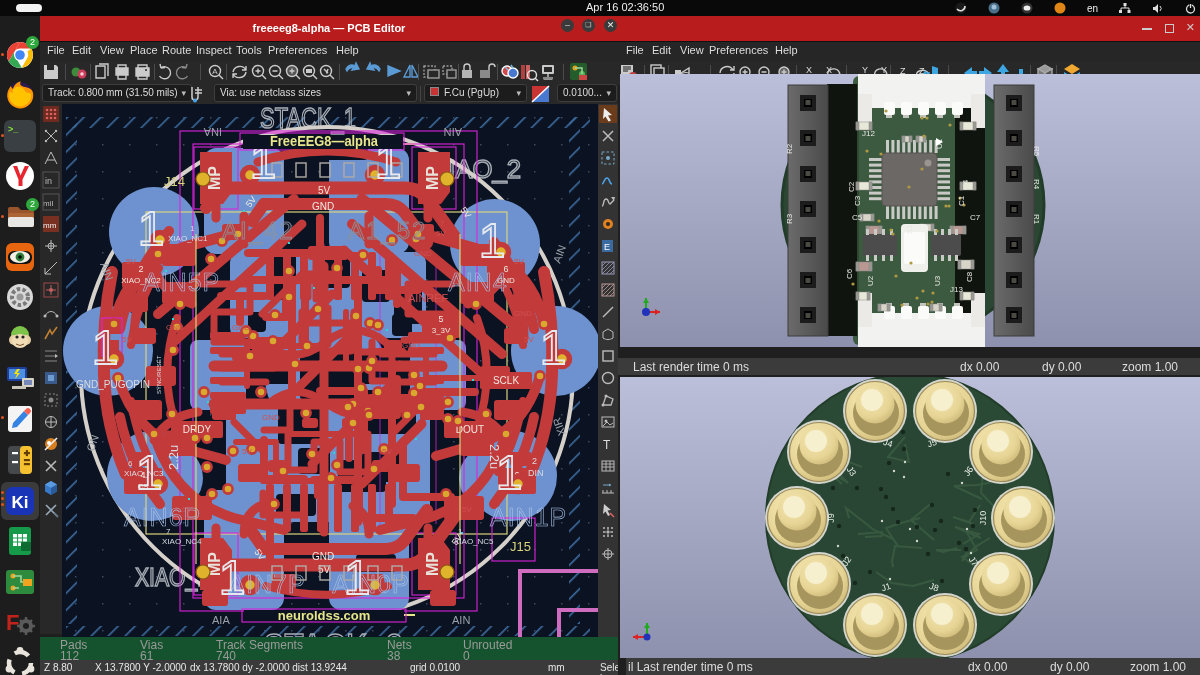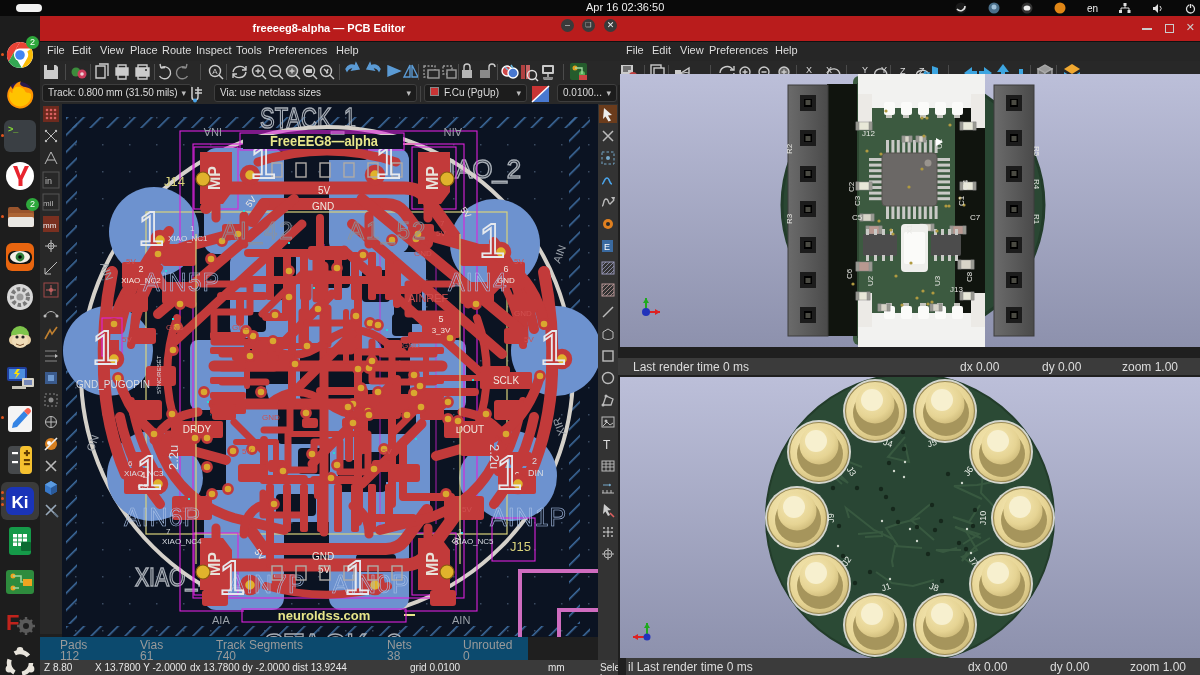--- a/index.html
+++ b/index.html
@@ -978,21 +978,21 @@
               </g>
               <path d="M8 5v6M5 8h6" stroke="#bbb"></path>
             </g>
      <g transform="translate(0,440)">
               <path d="M8 2v12M2 8h12" stroke="#bbb"></path>
               <circle cx="8" cy="8" r="4" fill="none" stroke="#bbb"></circle>
             </g>
     </g>
    </svg>
   </div>
-  <div class="abs statusbar" id="pcbstatus1" style="left:0;top:621px;width:488px;height:23px;background:#0c4a6e;color:#9a9a9a">
+  <div class="abs statusbar" id="pcbstatus1" style="left:0;top:621px;width:578px;height:23px;background:#14532d;color:#9a9a9a">
     <span class="abs" style="left:20px;top:1px">Pads</span>
         <span class="abs" style="left:20px;top:12px">112</span>
     <span class="abs" style="left:100px;top:1px">Vias</span>
         <span class="abs" style="left:100px;top:12px">61</span>
     <span class="abs" style="left:176px;top:1px">Track Segments</span>
         <span class="abs" style="left:176px;top:12px">740</span>
     <span class="abs" style="left:347px;top:1px">Nets</span>
         <span class="abs" style="left:347px;top:12px">38</span>
     <span class="abs" style="left:423px;top:1px">Unrouted</span>
         <span class="abs" style="left:423px;top:12px">0</span>

